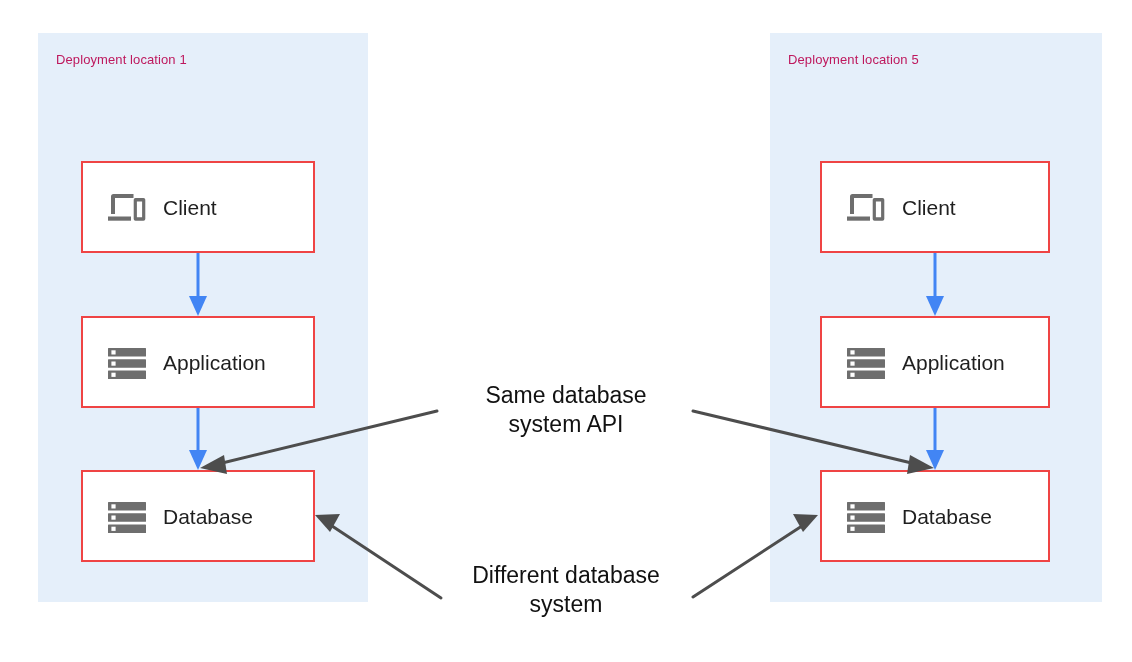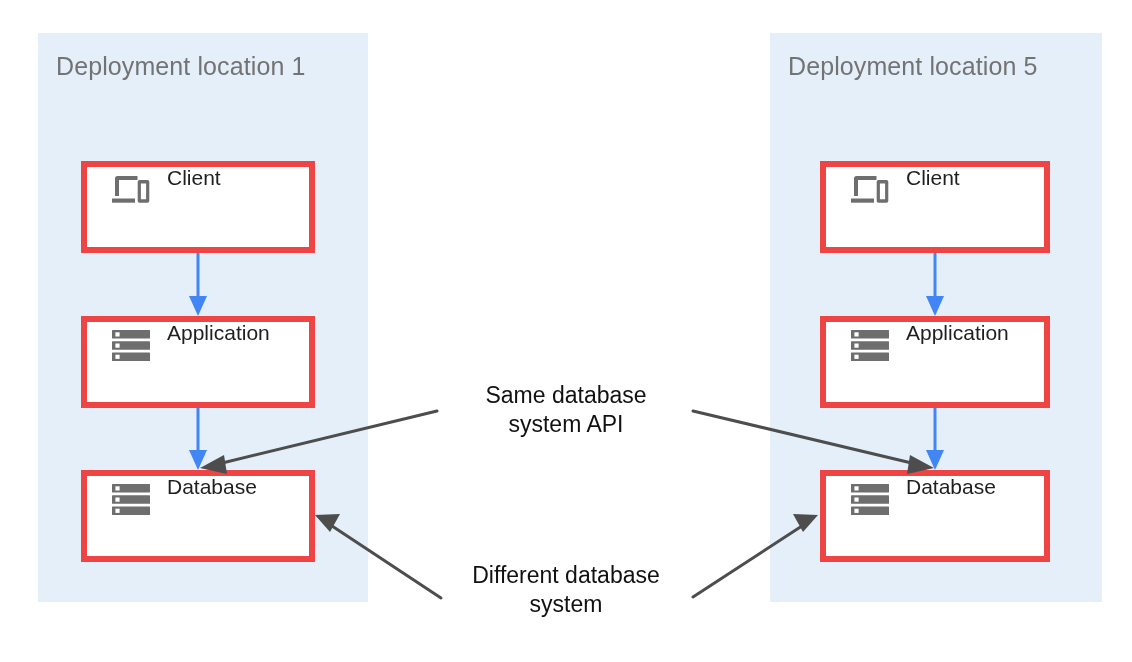--- a/index.html
+++ b/index.html
@@ -24,33 +24,33 @@
     position: absolute;
     background: #e5effa;
     box-sizing: border-box;
   }
   #panel-1 { left: 38px;  top: 33px; width: 330px; height: 569px; }
   #panel-2 { left: 770px; top: 33px; width: 332px; height: 569px; }
   .panel-title {
     position: absolute;
     left: 18px;
     top: 19px;
-    font-size: 25px;
-    color: #737373;
+    font-size: 13px;
+    color: #be185d;
     letter-spacing: 0.1px;
     white-space: nowrap;
   }
   
   .node {
     position: absolute;
     box-sizing: border-box;
     background: #ffffff;
-    border: 6px solid #ef4444;
+    border: 2px solid #ef4444;
     display: flex;
-    align-items: flex-start;
+    align-items: center;
     padding-left: 22px;
   }
   .node-icon {
     flex: 0 0 auto;
     width: 44px;
     height: 44px;
     position: relative;
     margin-right: 14px;
   }
   .node-label {

